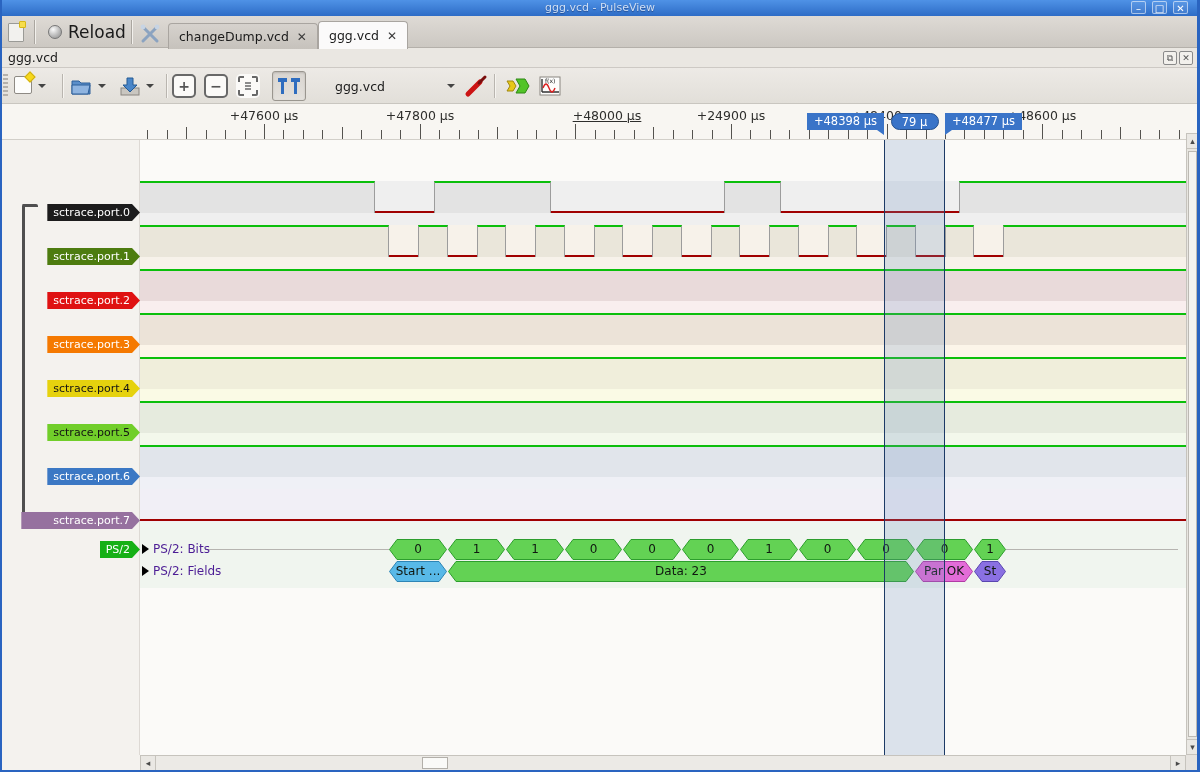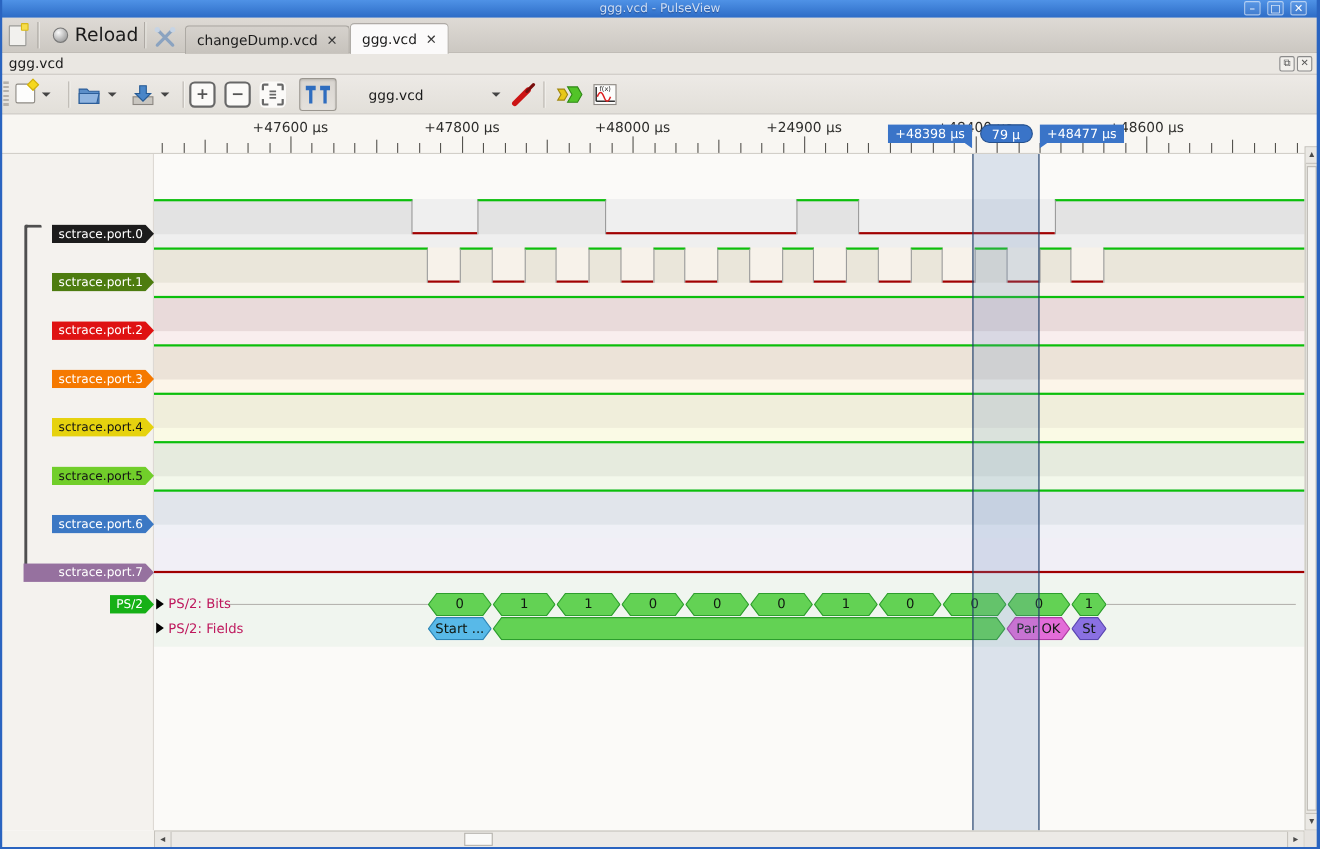--- a/index.html
+++ b/index.html
@@ -56,21 +56,21 @@
   .tick{background:#55534f;width:1px;z-index:10;}
   
   .content{left:0;top:140px;width:1200px;height:615px;background:#fbfaf8;overflow:hidden;z-index:20;}
   .leftpane{left:0;top:0;width:140px;height:615px;background:#f4f2ee;border-right:1px solid #ddd9d4;z-index:30;}
   .bracket{left:22px;width:16px;border:3px solid #4f4f4f;border-right:none;border-radius:2px;z-index:31;}
   .sigtag{position:absolute;right:1060px;height:17px;line-height:17px;font-size:11px;padding:0 10px 0 6px;
           clip-path:polygon(0 0,calc(100% - 8px) 0,100% 50%,calc(100% - 8px) 100%,0 100%);
           white-space:nowrap;z-index:32;}
   .wave-high{position:absolute;border-top:2px solid #0bbf0b;}
   .wave-low{position:absolute;height:2px;background:#a00000;}
-  .dec-label{position:absolute;font-size:12px;color:#be185d;white-space:nowrap;z-index:32;}
+  .dec-label{position:absolute;font-size:12px;color:#4c1d95;white-space:nowrap;z-index:32;}
   .dec-tri{position:absolute;width:0;height:0;border-top:5px solid transparent;border-bottom:5px solid transparent;
            border-left:7px solid #000;z-index:32;}
   .dec-line{position:absolute;height:1px;background:#b6b4b0;z-index:25;}
   .hexwrap{position:absolute;z-index:26;}
   .hex-text{position:absolute;width:100%;text-align:center;font-size:12px;color:#101810;z-index:27;}
   
   .cursor-band{position:absolute;z-index:40;}
   .cursor-line{position:absolute;width:1px;z-index:41;}
   .flag{position:absolute;z-index:60;color:#fff;font-size:11.5px;text-align:center;}
   .pill{position:absolute;z-index:60;color:#fff;font-size:11.5px;text-align:center;border-radius:9px;}
@@ -261,21 +261,21 @@
       <div class="abs tick" style="left: 1042.3px; top: 20px; height: 15px;"></div>
       <div class="abs tick" style="left: 1061.76px; top: 26px; height: 9px;"></div>
       <div class="abs tick" style="left: 1081.21px; top: 26px; height: 9px;"></div>
       <div class="abs tick" style="left: 1100.67px; top: 26px; height: 9px;"></div>
       <div class="abs tick" style="left: 1120.13px; top: 23px; height: 12px;"></div>
       <div class="abs tick" style="left: 1139.59px; top: 26px; height: 9px;"></div>
       <div class="abs tick" style="left: 1159.05px; top: 26px; height: 9px;"></div>
       <div class="abs tick" style="left: 1178.5px; top: 26px; height: 9px;"></div>
       <div class="abs ruler-label" style="left: 264px;">+47600 µs</div>
       <div class="abs ruler-label" style="left: 420px;">+47800 µs</div>
-      <div class="abs ruler-label" style="left: 575px;">+48000 µs</div>
+      <div class="abs ruler-label" style="left: 607px; text-decoration: underline;">+48000 µs</div>
       <div class="abs ruler-label" style="left: 731px;">+24900 µs</div>
       <div class="abs ruler-label" style="left: 886px;">+48400 µs</div>
       <div class="abs ruler-label" style="left: 1042px;">+48600 µs</div>
     </div>
 
   <div class="abs content" id="content">
     <div class="abs leftpane"></div>
     <div class="abs bracket" style="top:64px;height:320px;"></div>
   <div class="abs" style="left: 140px; top: 41px; width: 1046px; height: 45px; background: rgb(239, 239, 239); z-index: 21;"></div>
       <div class="wave-high" style="left: 140px; top: 41px; width: 235px; height: 32px; background: rgb(227, 227, 227); border-top-color: rgb(11, 191, 11); z-index: 23; border-right: 1px solid rgb(156, 156, 156);"></div>
@@ -406,20 +406,21 @@
       <div class="hexwrap" style="left: 389px; top: 421px; width: 58px; height: 21px;">
         <svg width="58" height="21">
           <polygon points="8,0.5 50,0.5 57.5,10.5 50,20.5 8,20.5 0.5,10.5" fill="#58b9e8" stroke="#2d85b5"></polygon>
         </svg>
         <div class="hex-text" style="top: 3px;">Start ...</div>
       </div>
       <div class="hexwrap" style="left: 448px; top: 421px; width: 466px; height: 21px;">
         <svg width="466" height="21">
           <polygon points="8,0.5 458,0.5 465.5,10.5 458,20.5 8,20.5 0.5,10.5" fill="#63d254" stroke="#2d9e2d"></polygon>
         </svg>
+        <div class="hex-text" style="top: 3px;">Data: 23</div>
       </div>
       <div class="hexwrap" style="left: 915px; top: 421px; width: 58px; height: 21px;">
         <svg width="58" height="21">
           <polygon points="8,0.5 50,0.5 57.5,10.5 50,20.5 8,20.5 0.5,10.5" fill="#e36cd8" stroke="#b13ba5"></polygon>
         </svg>
         <div class="hex-text" style="top: 3px;">Par OK</div>
       </div>
       <div class="hexwrap" style="left: 974px; top: 421px; width: 32px; height: 21px;">
         <svg width="32" height="21">
           <polygon points="8,0.5 24,0.5 31.5,10.5 24,20.5 8,20.5 0.5,10.5" fill="#8a70e2" stroke="#5a46b0"></polygon>

